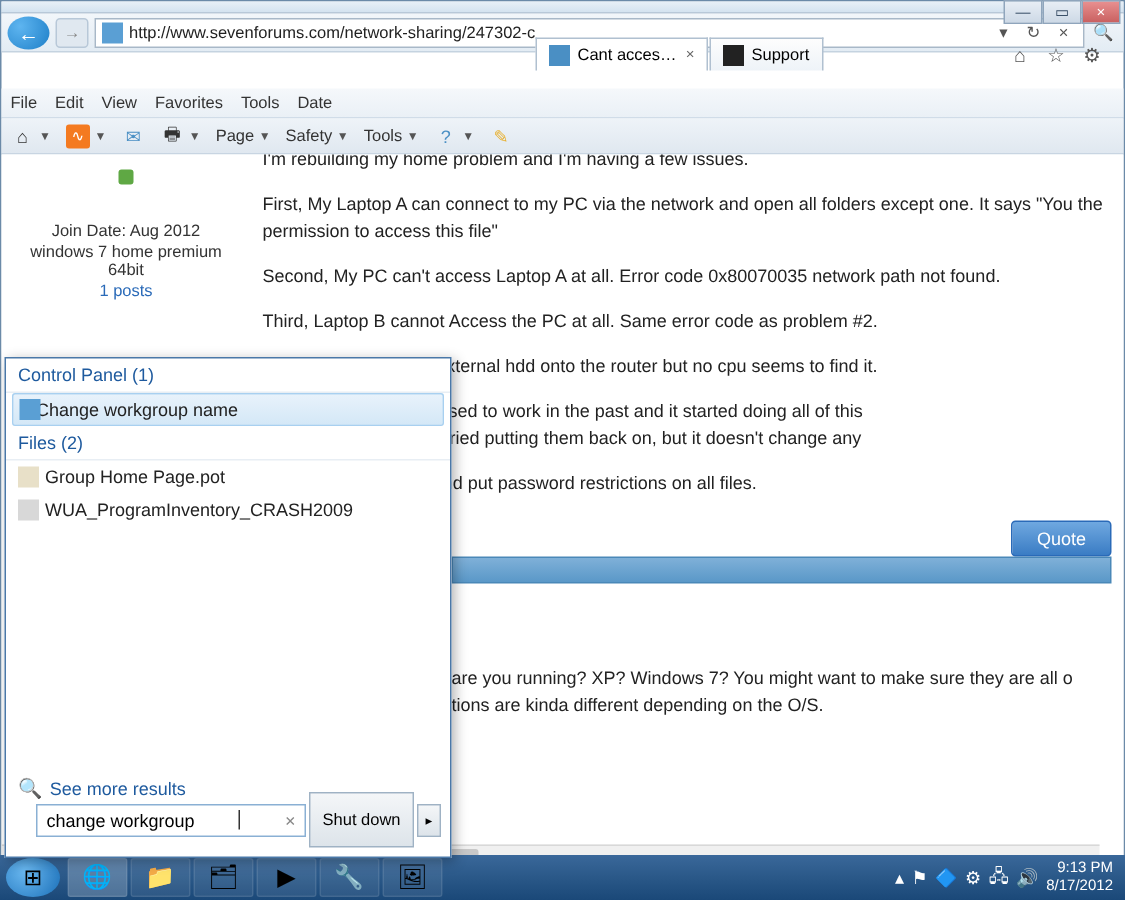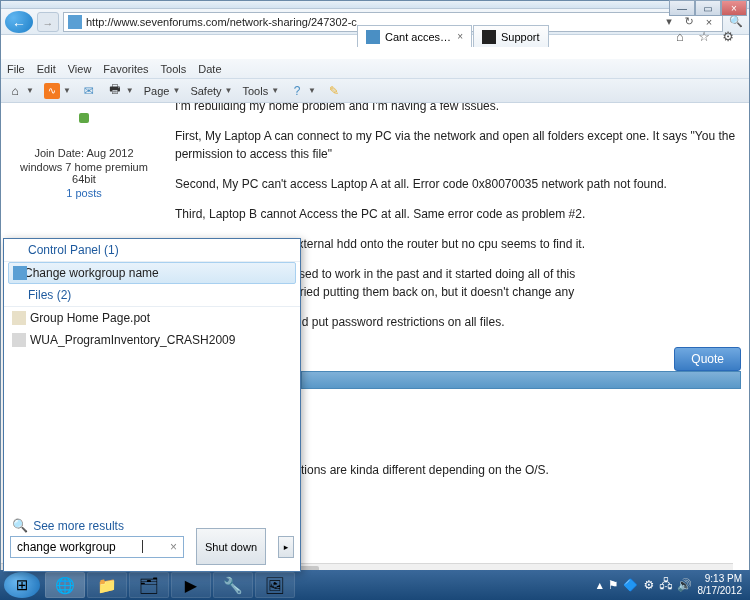--- a/index.html
+++ b/index.html
@@ -46,28 +46,28 @@
 .post-info div { margin: 2px 0; }
 .post-count { color: #2a6ab8; }
 .post-right { position: absolute; left: 166px; top: 0; right: 0; padding: 2px 8px; font-size: 12px; color: #222; line-height: 1.5; }
 .post-right p { margin-bottom: 12px; }
 .quote-btn { position: absolute; right: 8px; top: 244px; background: linear-gradient(#6fa8e0,#3a7cc4); color: #fff; padding: 4px 16px; border-radius: 3px; font-size: 12px; border: 1px solid #2a6ab8; }
 .sep-bar { position: absolute; left: 300px; right: 8px; top: 268px; height: 18px; background: linear-gradient(#7fb0d8,#5a98c8); border: 1px solid #4a88b8; }
 .reply-area { position: absolute; left: 300px; right: 8px; top: 340px; font-size: 12px; color: #222; line-height: 1.5; }
 
 
 .start-popup { position: absolute; left: 3px; bottom: 28px; width: 298px; height: 334px; background: #fff; border: 1px solid #4a78a8; box-shadow: 2px 2px 8px rgba(0,0,0,0.3); z-index: 100; }
-.sp-section-hdr { padding: 4px 24px; font-size: 12px; color: #1e5a9e; border-bottom: 1px solid #e8eef4; }
+.sp-section-hdr { padding: 4px 8px; font-size: 12px; color: #1e5a9e; border-bottom: 1px solid #e8eef4; }
 .sp-item { padding: 4px 10px 4px 26px; font-size: 12px; color: #222; display: flex; align-items: center; gap: 6px; position: relative; }
 .sp-item.selected { background: linear-gradient(#e8f2fb,#d4e8f7); border: 1px solid #a8d0f0; margin: 0 4px; padding: 3px 6px 3px 15px; border-radius: 2px; }
 .sp-item-icon { position: absolute; left: 8px; width: 14px; height: 14px; background: #5a9fd4; }
 .sp-item.selected .sp-item-icon { left: 4px; }
 .sp-more { position: absolute; bottom: 38px; left: 8px; font-size: 12px; color: #1e5a9e; display: flex; align-items: center; gap: 5px; }
 .sp-more-icon { color: #4a8fc4; font-size: 13px; }
-.sp-bottom { position: absolute; bottom: 6px; left: 6px; right: 6px; display: flex; gap: 12px; align-items: center; justify-content: flex-end; }
+.sp-bottom { position: absolute; bottom: 6px; left: 20px; right: 6px; display: flex; gap: 2px; align-items: center; justify-content: flex-end; }
 .sp-search { flex: 1; height: 22px; border: 1px solid #8ab0d4; padding: 0 6px; font-size: 12px; background: #fff; display: flex; align-items: center; justify-content: space-between; }
 .sp-clear { color: #888; font-size: 12px; }
 .sp-shutdown { height: 37px; background: linear-gradient(#f4f6f8,#dde4ea); border: 1px solid #9fb2c4; padding: 0 8px; font-size: 11px; display: flex; align-items: center; }
 .sp-shutdown-arrow { width: 16px; height: 22px; background: linear-gradient(#f4f6f8,#dde4ea); border: 1px solid #9fb2c4; display: flex; align-items: center; justify-content: center; font-size: 9px; }
 
 
 .taskbar { position: absolute; bottom: 0; left: 0; right: 0; height: 30px; background: linear-gradient(#3a689a,#2a5888,#1a4878); display: flex; align-items: center; padding: 0 4px; z-index: 50; }
 .start-orb { width: 36px; height: 26px; background: radial-gradient(circle at 35% 35%, #6ab8f0, #1a6fb8); border-radius: 50%; display: flex; align-items: center; justify-content: center; font-size: 15px; margin-right: 4px; }
 .tb-app { width: 40px; height: 26px; margin: 0 1px; background: rgba(255,255,255,0.08); border-radius: 2px; display: flex; align-items: center; justify-content: center; font-size: 16px; border: 1px solid rgba(255,255,255,0.1); }
 .tb-app.active { background: rgba(255,255,255,0.22); }
@@ -185,21 +185,21 @@
       <p>Second, My PC can't access Laptop A at all. Error code 0x80070035 network path not found.</p>
       <p>Third, Laptop B cannot Access the PC at all. Same error code as problem #2.</p>
       <p>Finally, I connected a external hdd onto the router but no cpu seems to find it.</p>
       <p><span>lems, but the network used to work in the past and it started doing all of this</span><br><span>les from the network, I tried putting them back on, but it doesn't change any</span></p>
       <p>functionning network and put password restrictions on all files.</p>
       <p>e.</p>
     </div>
     <div class="quote-btn">Quote</div>
     <div class="sep-bar"></div>
     <div class="reply-area">
-      <br>
+      <span>are you running? XP? Windows 7? You might want to make sure they are all o</span><br>
       <span>tions are kinda different depending on the O/S.</span>
     </div>
     <div class="scroll-h">
       <div class="scroll-thumb-h"></div>
     </div>
   </div>
 </div>
 
 <div class="start-popup">
   <div class="sp-section-hdr">Control Panel (1)</div>

